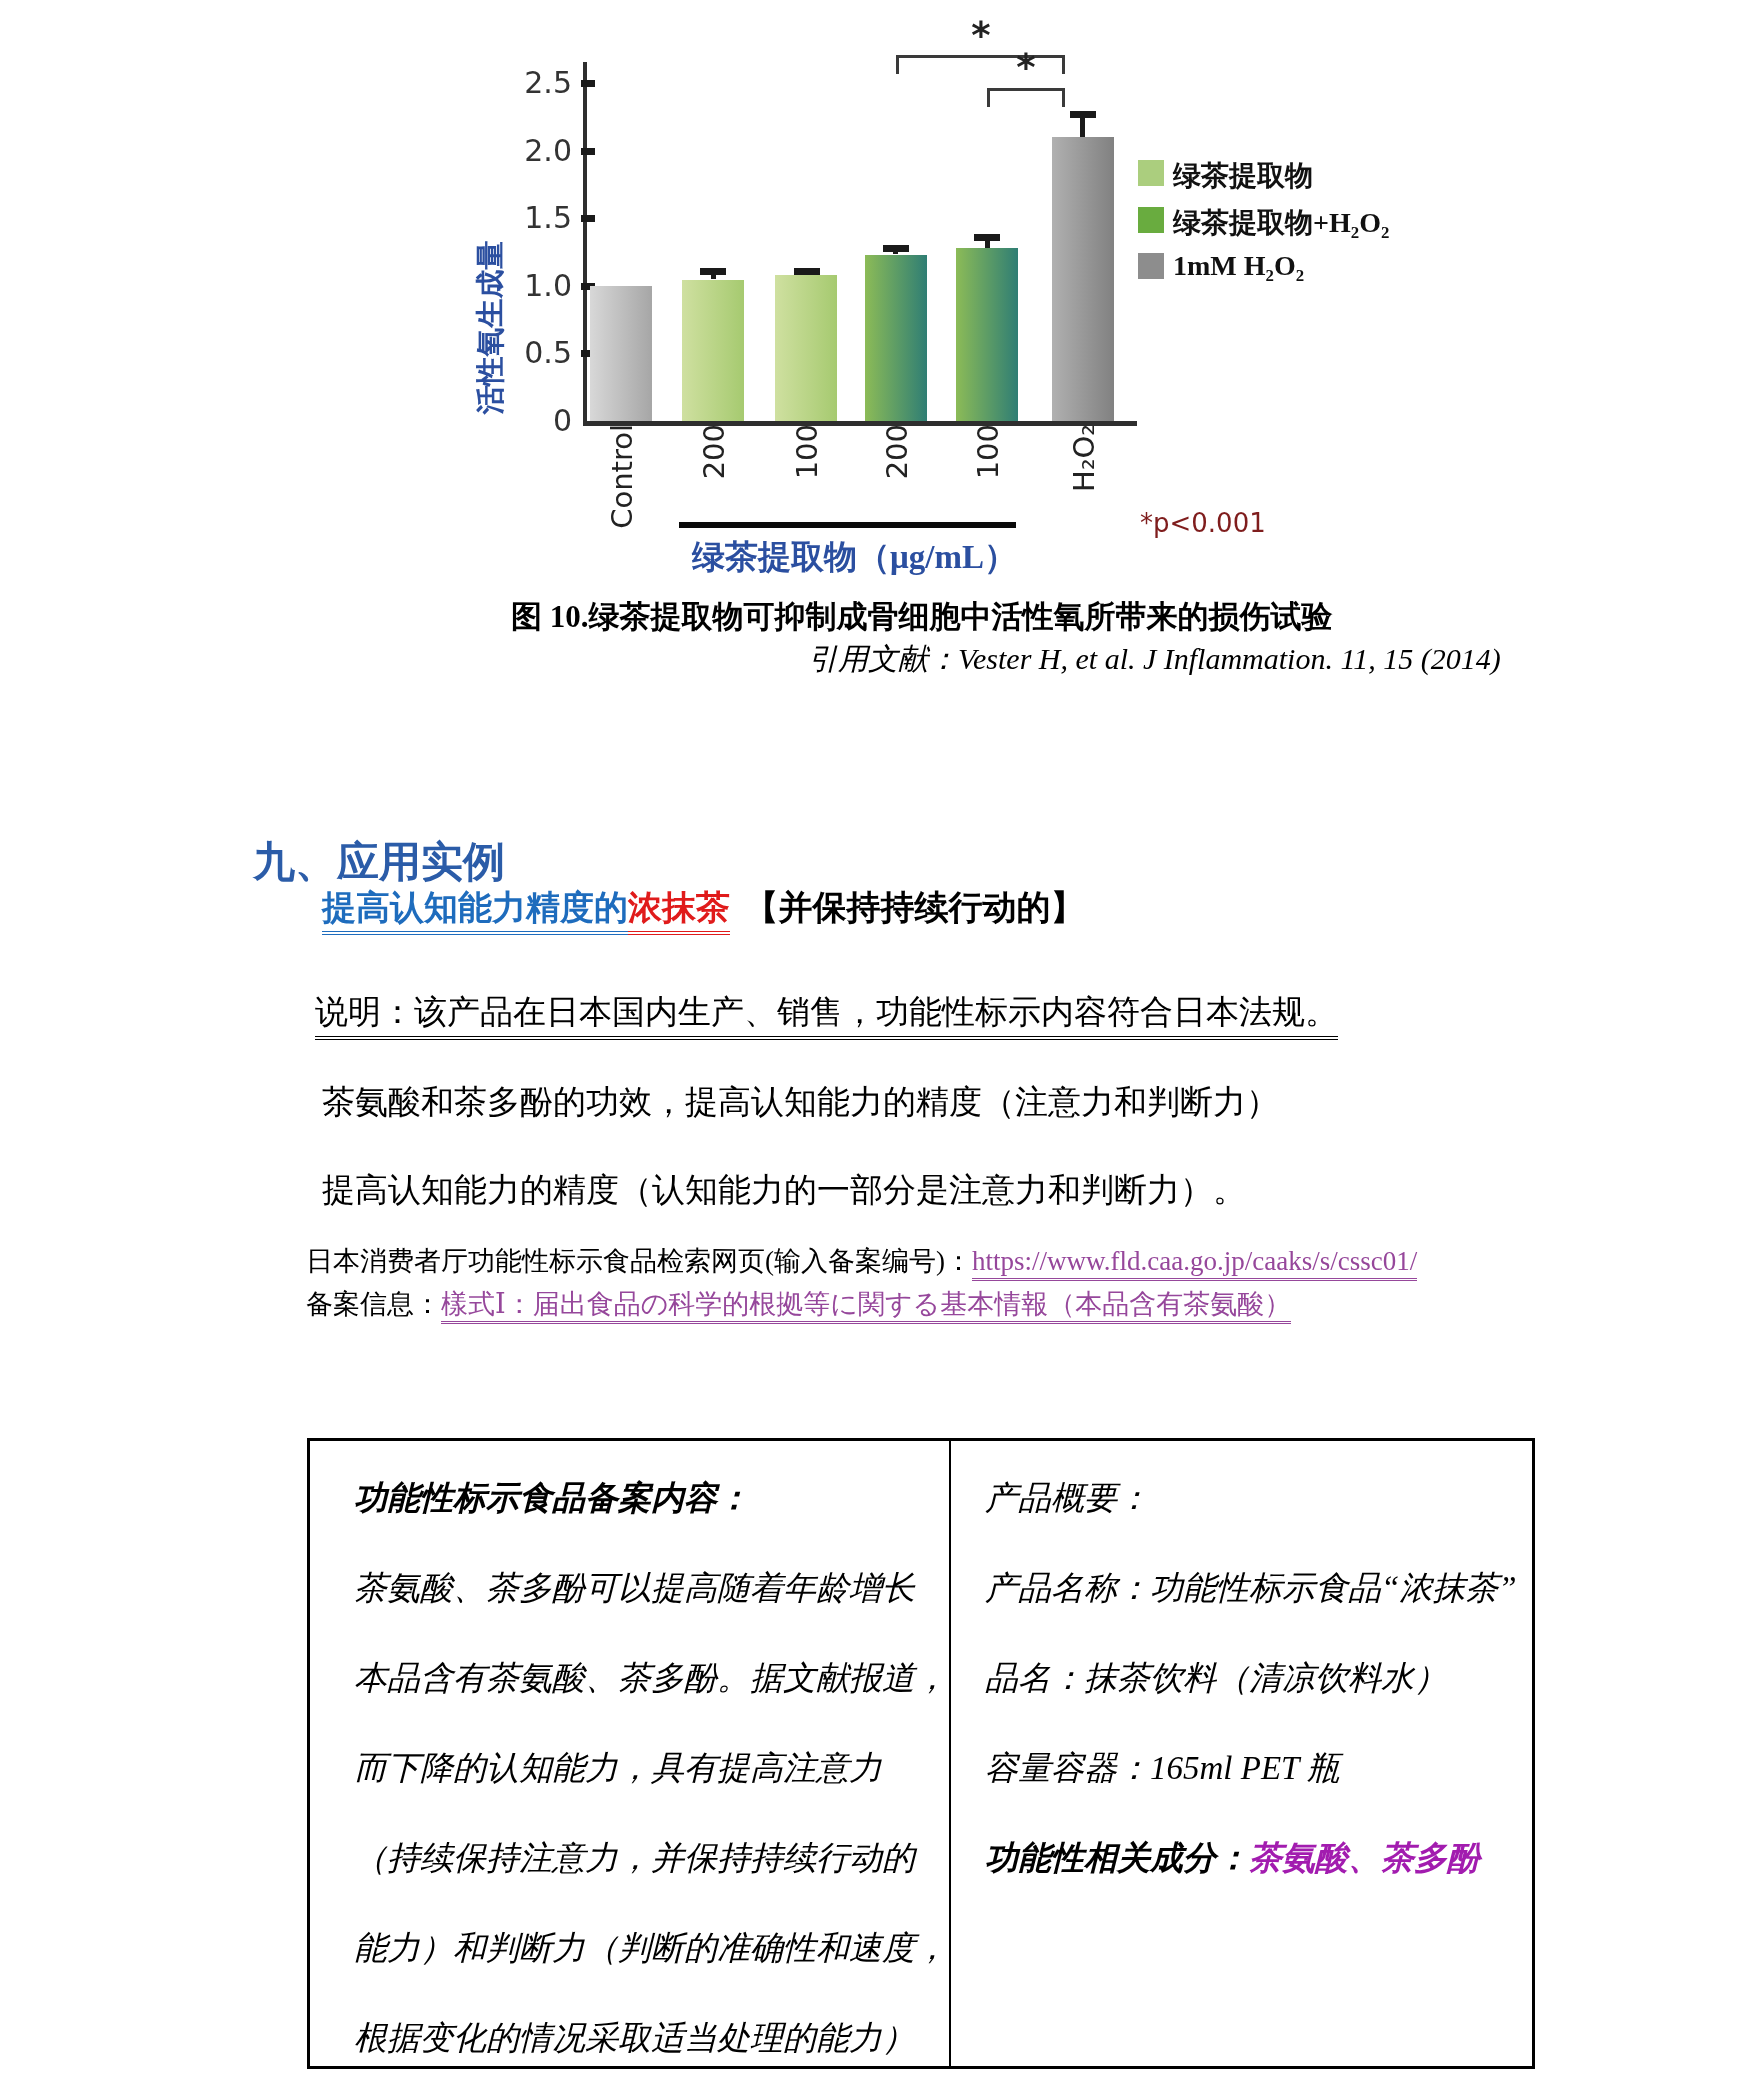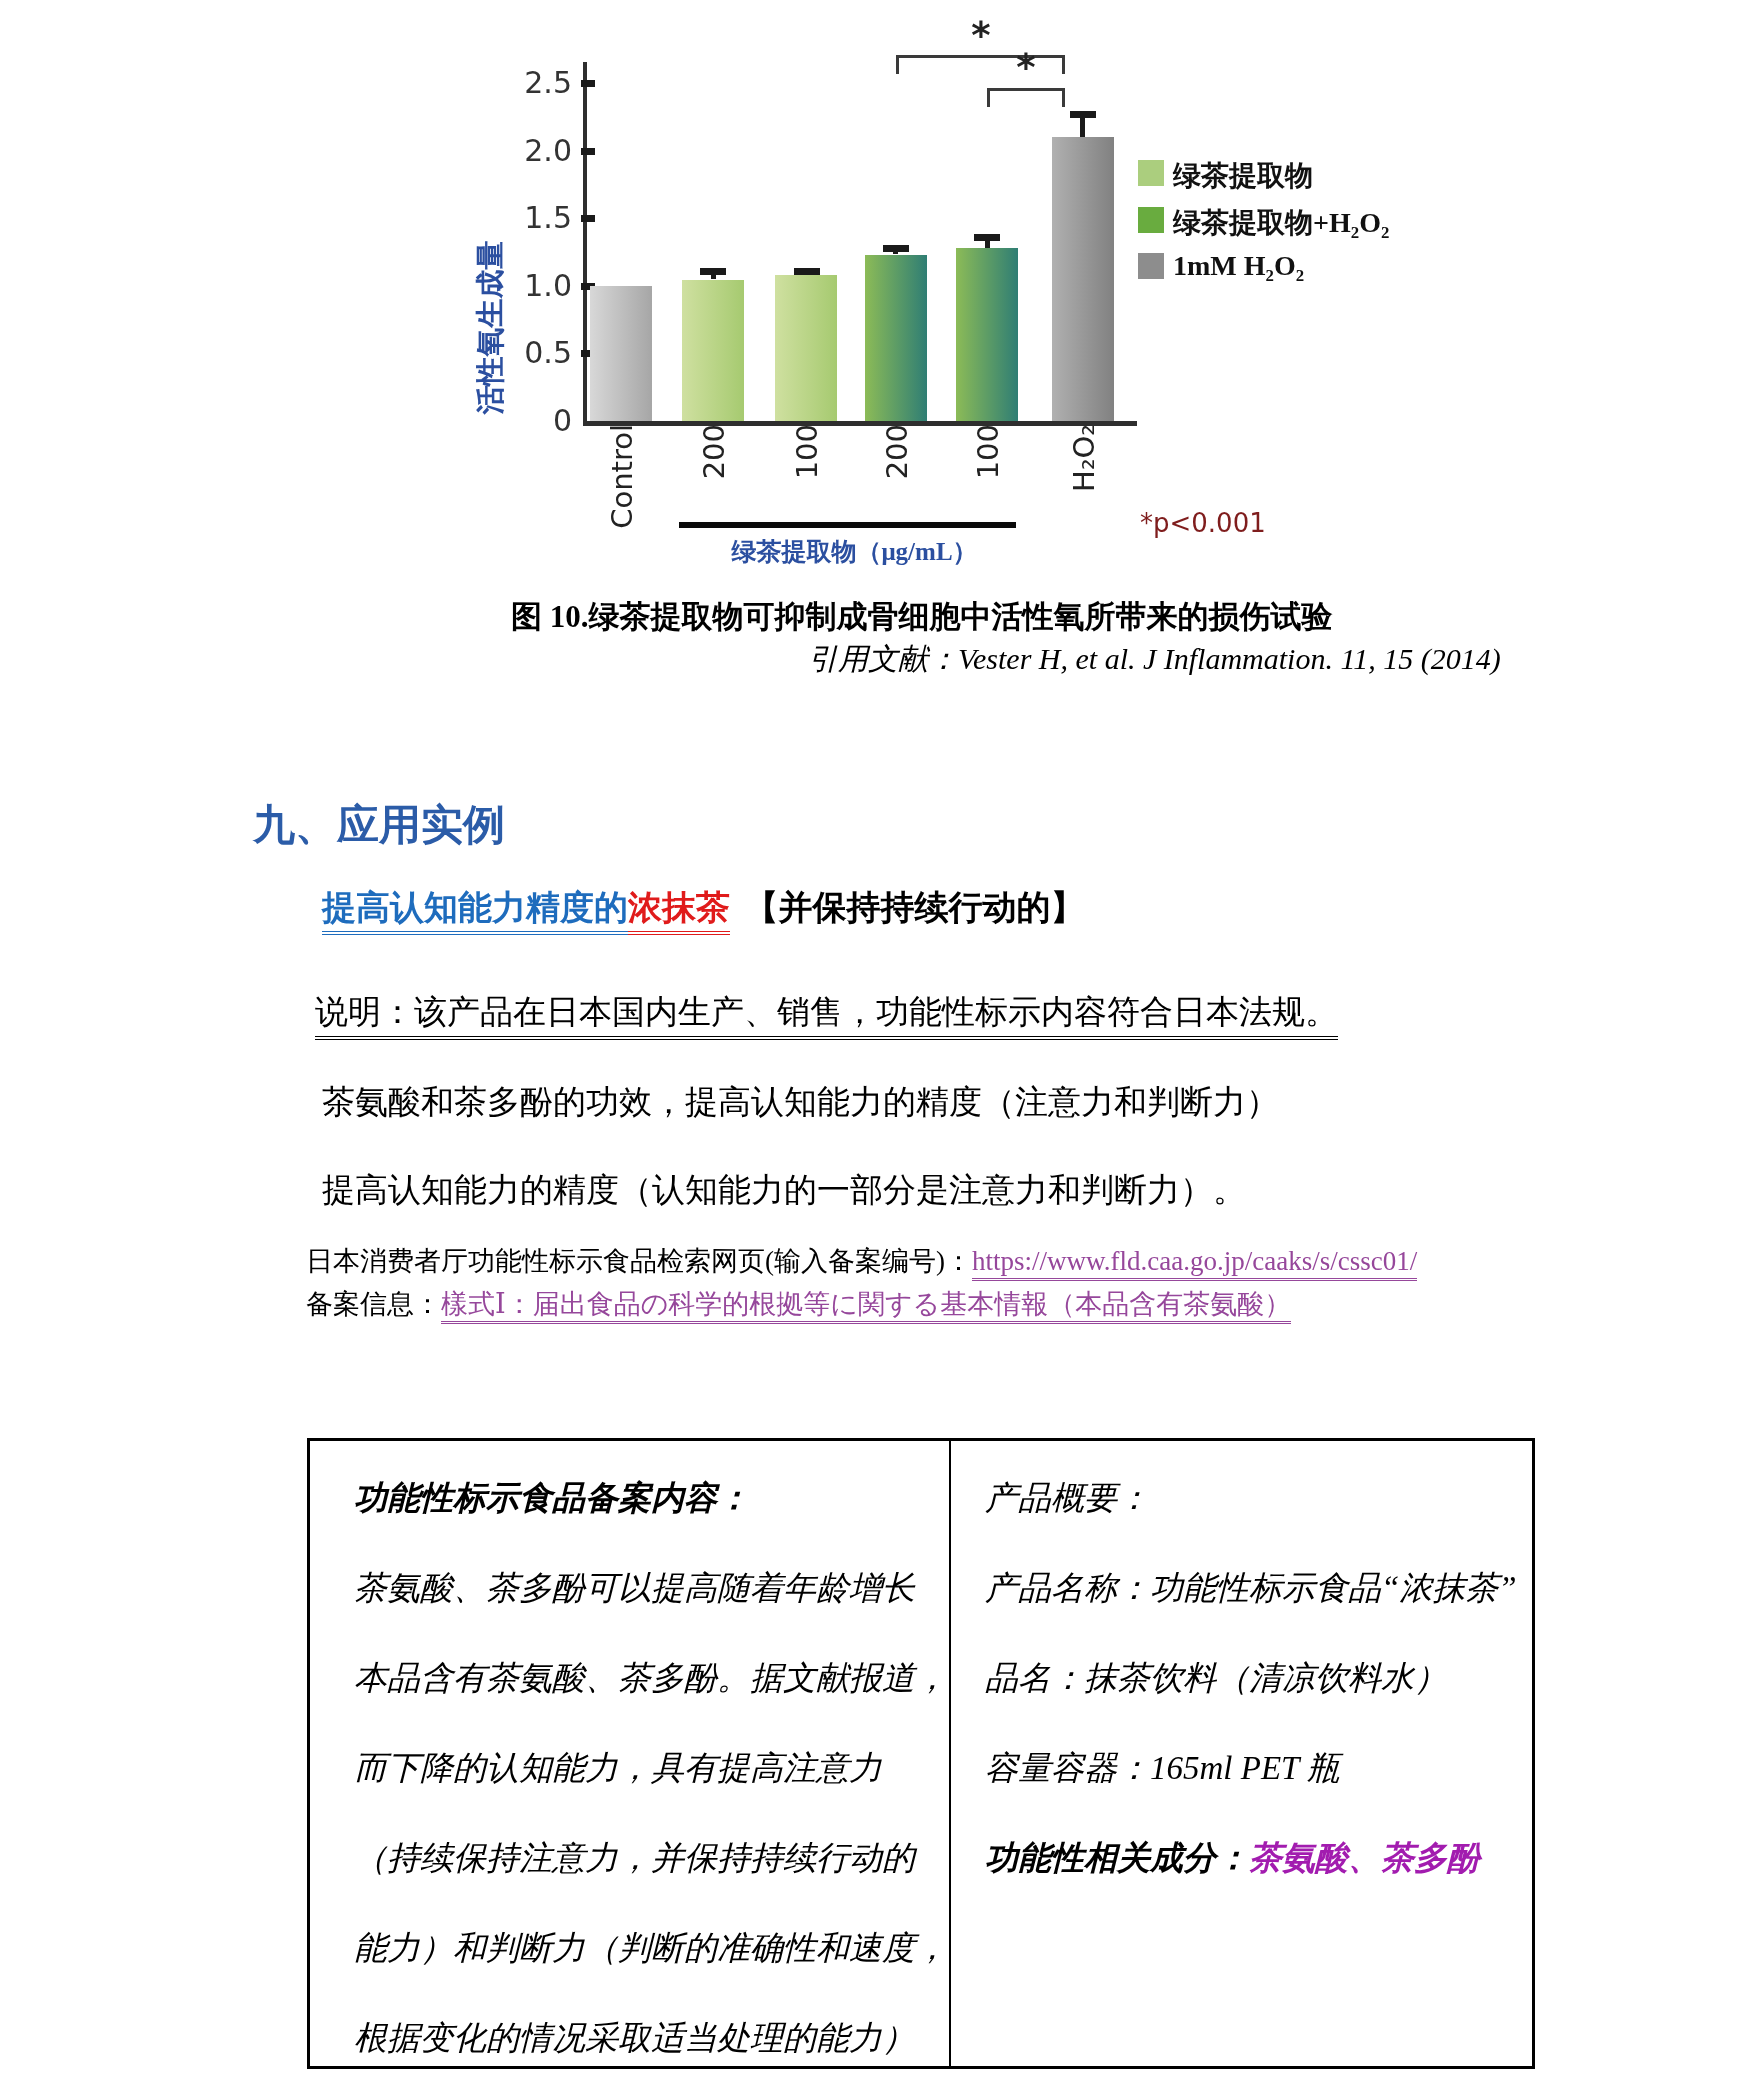--- a/index.html
+++ b/index.html
@@ -18,21 +18,21 @@
   .xcat{position:absolute;width:120px;height:32px;text-align:right;transform:rotate(-90deg);
         font-family:"DejaVu Sans","Liberation Sans",sans-serif;font-size:29px;color:#222;}
   .bracket-h{position:absolute;background:#3a3a3a;height:3.2px;}
   .bracket-v{position:absolute;background:#3a3a3a;width:3.2px;}
   .bracket-star{position:absolute;width:32px;text-align:center;font-size:37px;font-weight:700;color:#222;
                 font-family:"DejaVu Sans","Liberation Sans",sans-serif;}
   .legend-sq{position:absolute;width:26px;height:26px;}
   .legend-label{position:absolute;font-size:28px;font-weight:600;color:#111;white-space:nowrap;}
   .ylabel{position:absolute;width:319px;text-align:center;transform:rotate(-90deg);
           font-size:29px;font-weight:600;color:#2b4fa0;white-space:nowrap;}
-  .xaxis-label{position:absolute;text-align:center;font-size:25px;font-weight:700;color:#2b4fa0;white-space:nowrap;}
+  .xaxis-label{position:absolute;text-align:center;font-size:33px;font-weight:700;color:#2b4fa0;white-space:nowrap;}
   .pnote{position:absolute;font-family:"DejaVu Sans","Liberation Sans",sans-serif;font-size:26px;color:#7f1d1d;}
   .groupline{position:absolute;background:#0a0a0a;height:5.6px;}
   
   .caption1{font-size:31px;font-weight:600;white-space:nowrap;}
   .caption2{font-size:30px;font-style:italic;font-weight:500;white-space:nowrap;}
   .heading{font-size:42px;font-weight:700;color:#2b5ca8;white-space:nowrap;}
   .subtitle{font-size:34px;font-weight:700;white-space:nowrap;}
   .sub-blue{color:#1e6cbd;border-bottom:4px double #1e6cbd;padding-bottom:4.8px;}
   .sub-red{color:#e01b1b;border-bottom:4px double #e01b1b;padding-bottom:4.8px;}
   .sub-black{color:#000;margin-left:14.4px;}
@@ -107,21 +107,21 @@
       <div class="legend-label" style="left: 726px; top: 234px;">1mM H₂O₂</div>
       <div class="ylabel" style="left: -118px; top: 294px; width: 319px; height: 35px;">活性氧生成量</div>
       <div class="groupline" style="left: 232px; top: 506px; width: 337px;"></div>
       <div class="xaxis-label" style="left: 224px; top: 519px; width: 367px;">绿茶提取物（μg/mL）</div>
       <div class="pnote" style="left: 693px; top: 492px;">*p&lt;0.001</div>
     </div>
 
   <div class="abs caption1" style="left:511px;top:596px;">图 10.绿茶提取物可抑制成骨细胞中活性氧所带来的损伤试验</div>
   <div class="abs caption2" style="left:808px;top:639px;">引用文献：Vester H, et al. J Inflammation. 11, 15 (2014)</div>
 
-  <div class="abs heading" style="left:253px;top:797px;">九、应用实例</div>
+  <div class="abs heading" style="left:253px;top:834px;">九、应用实例</div>
 
   <div class="abs subtitle" style="left:322px;top:885px;">
     <span class="sub-blue">提高认知能力精度的</span><span class="sub-red">浓抹茶</span><span class="sub-black">【并保持持续行动的】</span>
   </div>
 
   <div class="abs body-line" style="left:315px;top:990px;">
     <span class="note-underline">说明：该产品在日本国内生产、销售，功能性标示内容符合日本法规。</span>
   </div>
   <div class="abs body-line" style="left:322px;top:1080px;">茶氨酸和茶多酚的功效，提高认知能力的精度（注意力和判断力）</div>
   <div class="abs body-line" style="left:322px;top:1168px;">提高认知能力的精度（认知能力的一部分是注意力和判断力）。</div>

